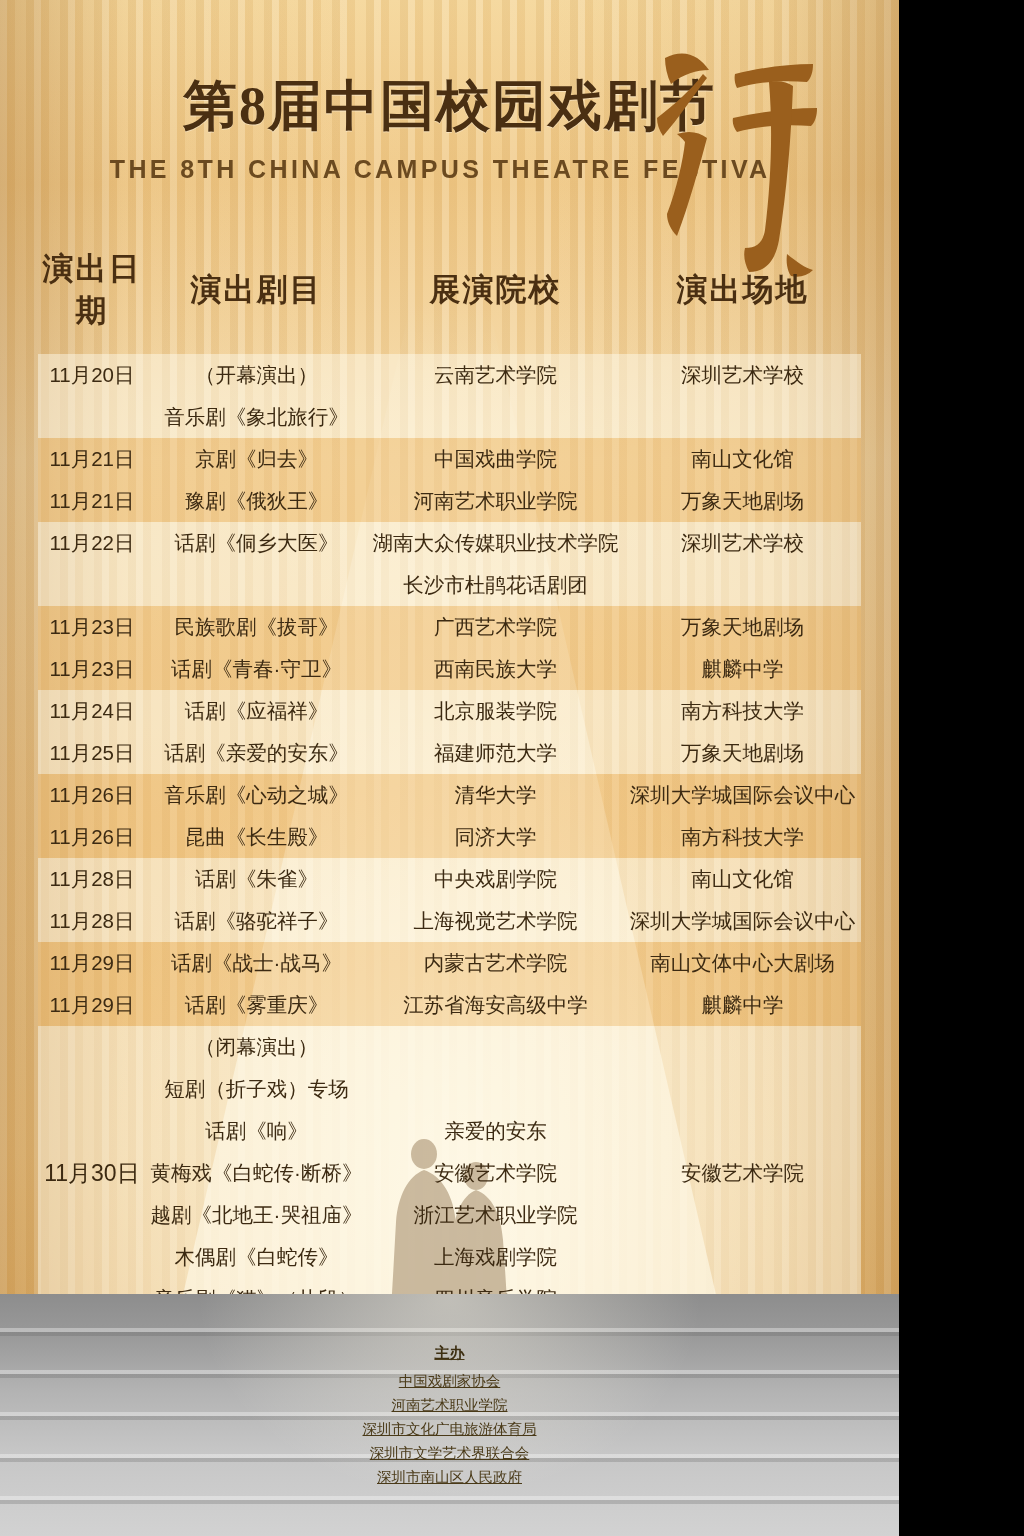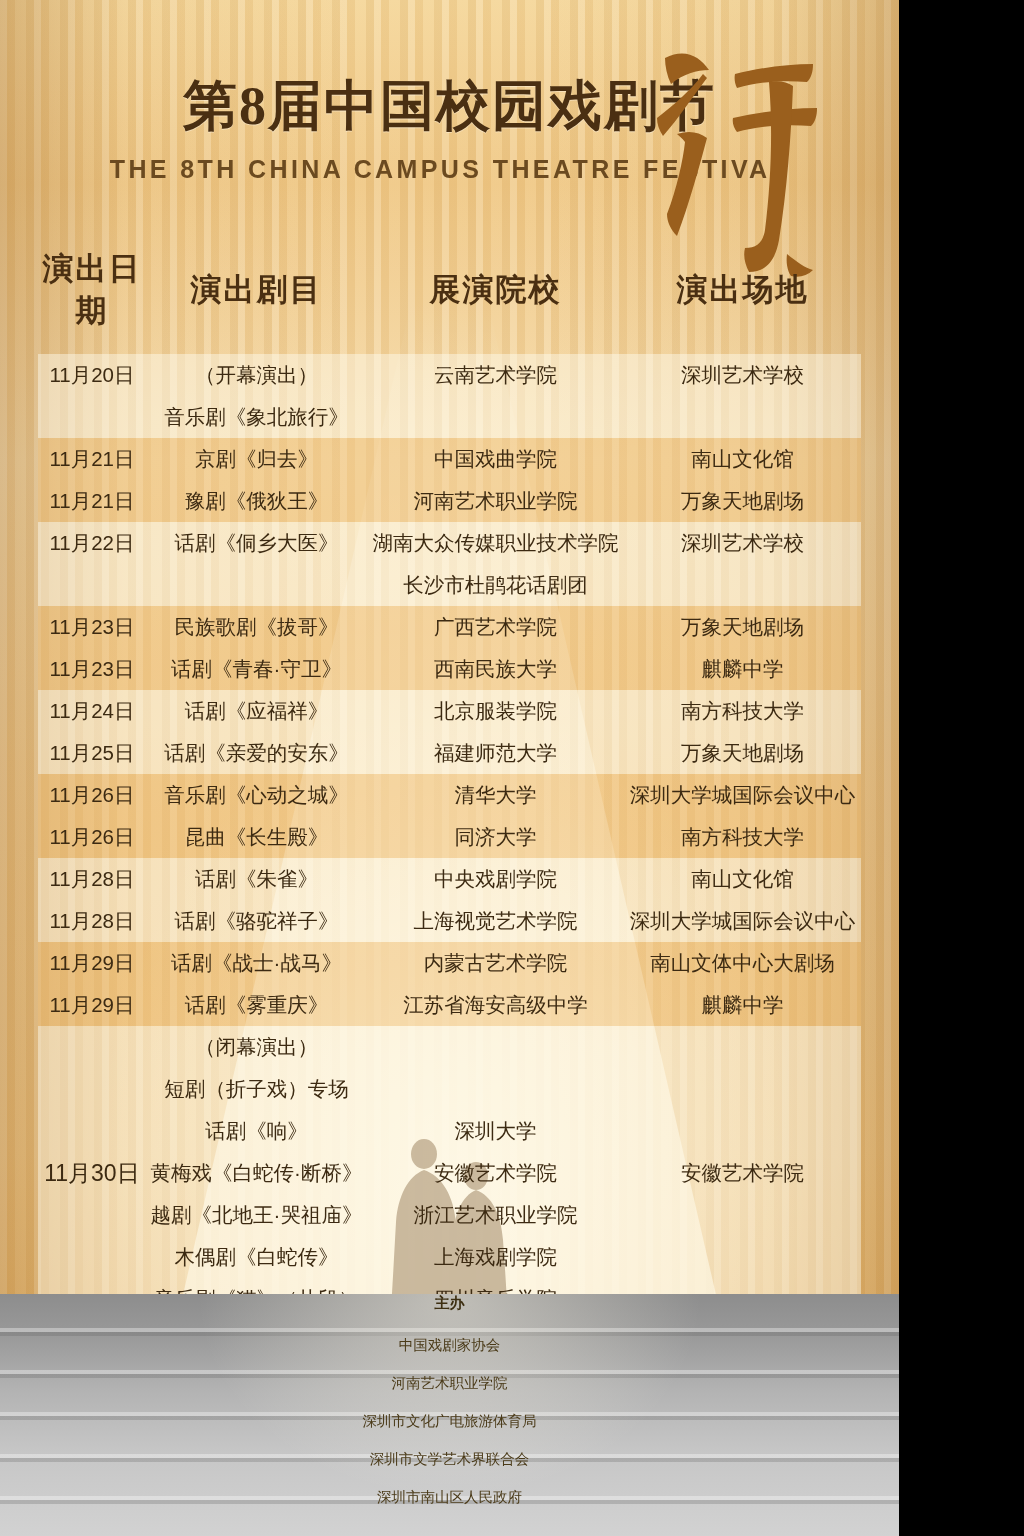--- a/index.html
+++ b/index.html
@@ -166,23 +166,25 @@
     inset: 0;
     background: radial-gradient(ellipse 40% 120% at 50% 0%, rgba(255,250,235,0.45) 0%, rgba(255,250,235,0.0) 70%);
   }
   .footer-credits {
     position: absolute;
     inset: 0;
     z-index: 7;
     display: flex;
     flex-direction: column;
     align-items: center;
-    gap: 19px;
+    justify-content: center;
+    gap: 5px;
     color: #4a3a18;
     font-size: 14.5px;
+    text-decoration: underline;
   }
   .footer-credits .org-title {
     font-weight: bold;
     font-size: 15px;
     margin-bottom: 4px;
     color: #3d2f12;
   }
 </style>
 </head>
 <body>
@@ -326,21 +328,21 @@
           <td class="col-play">（闭幕演出）</td>
           <td class="col-school"></td>
           <td class="col-venue" rowspan="7">安徽艺术学院</td>
         </tr>
         <tr class="band-light">
           <td class="col-play">短剧（折子戏）专场</td>
           <td class="col-school"></td>
         </tr>
         <tr class="band-light">
           <td class="col-play">话剧《响》</td>
-          <td class="col-school">深圳大学</td>
+          <td class="col-school">亲爱的安东</td>
         </tr>
         <tr class="band-light">
           <td class="col-play">黄梅戏《白蛇传·断桥》</td>
           <td class="col-school">安徽艺术学院</td>
         </tr>
         <tr class="band-light">
           <td class="col-play">越剧《北地王·哭祖庙》</td>
           <td class="col-school">浙江艺术职业学院</td>
         </tr>
         <tr class="band-light">

